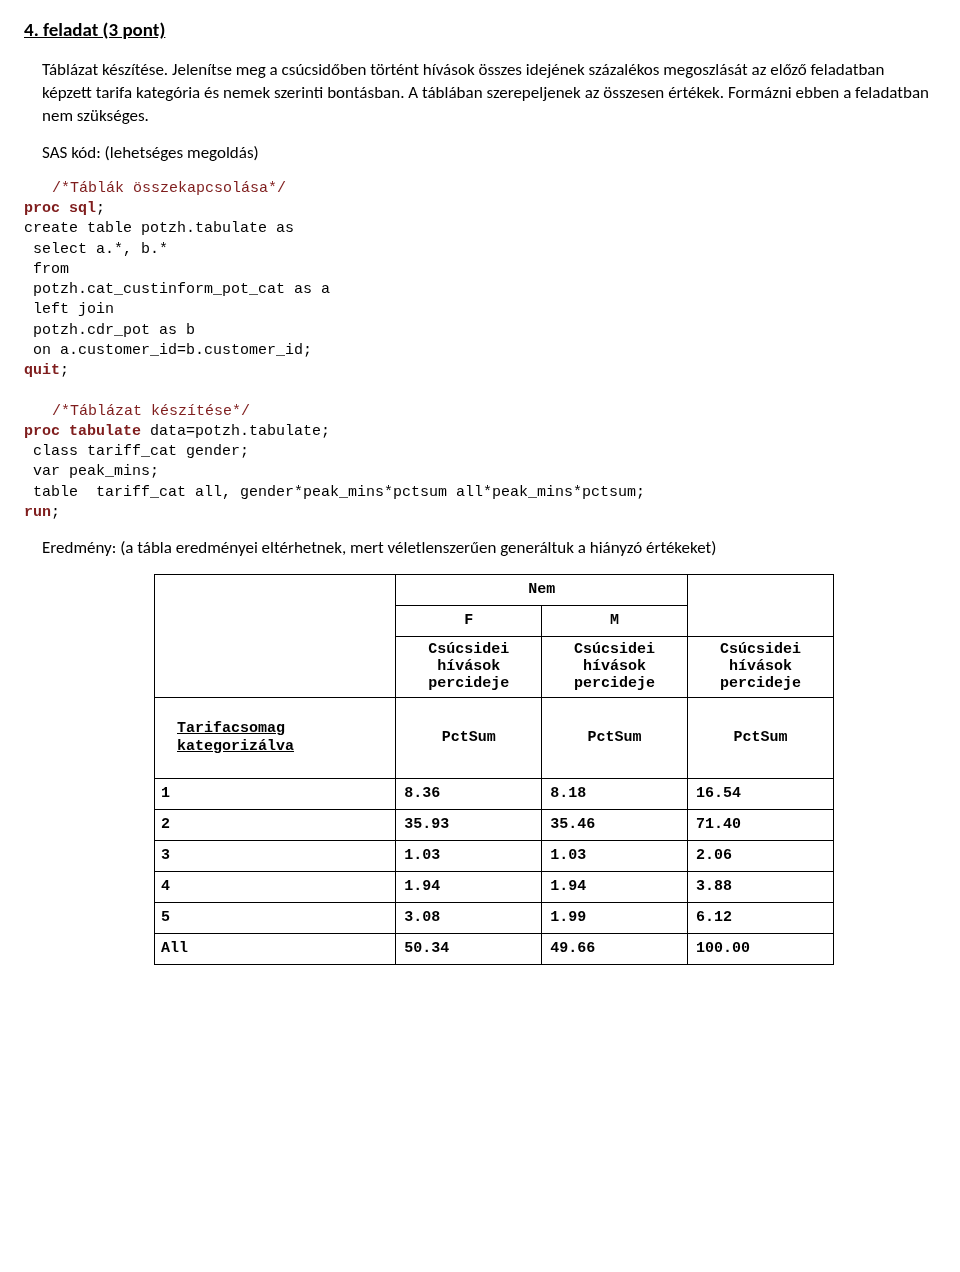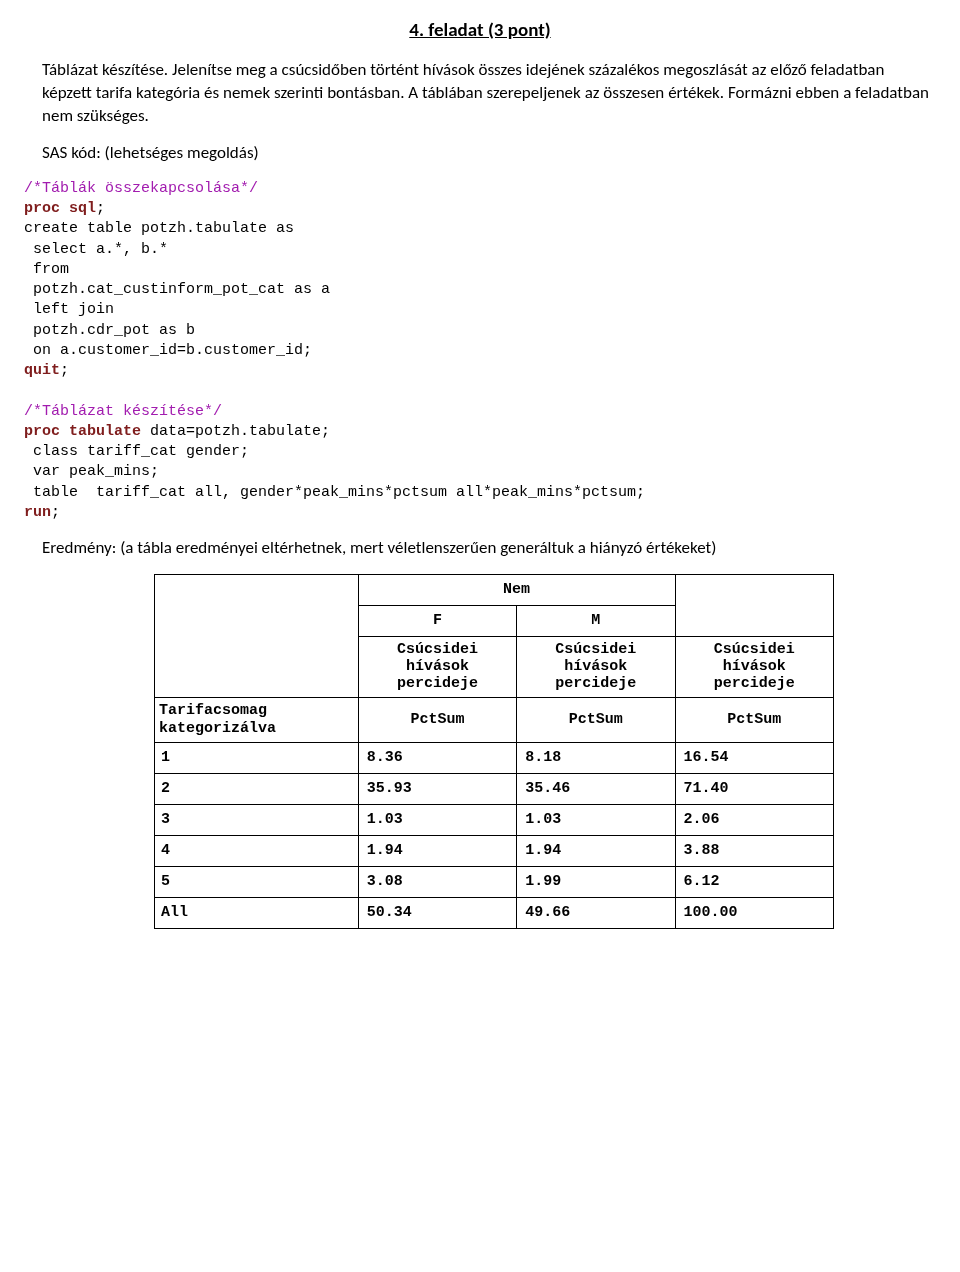--- a/index.html
+++ b/index.html
@@ -10,34 +10,33 @@
     margin: 0;
     padding: 18px 24px;
     width: 960px;
     box-sizing: border-box;
   }
   .heading {
     font-weight: bold;
     text-decoration: underline;
     font-size: 19px;
     margin: 0 0 18px 0;
-    text-align: center;
   }
   .para {
     margin: 0 0 14px 18px;
     line-height: 1.35;
   }
   .code-block {
     font-family: "Courier New", monospace;
     font-size: 15px;
     line-height: 1.35;
     white-space: pre;
     margin: 0 0 14px 0;
   }
-  .c-comment { color: #a21caf; }
+  .c-comment { color: #7f1d1d; margin-left: 28px; }
   .c-keyword { color: #7f1d1d; font-weight: bold; }
 
   .result-table-wrap {
     width: 680px;
     margin: 10px 0 0 130px;
   }
   table.sas {
     border-collapse: collapse;
     width: 100%;
     font-family: "Courier New", monospace;
@@ -51,22 +50,23 @@
     vertical-align: middle;
     height: 22px;
   }
   table.sas th { font-weight: bold; }
   table.sas .rowhead {
     text-align: left;
     padding-left: 6px;
   }
   table.sas .stub-top {
     text-align: left;
-    padding: 4px;
+    padding: 22px;
     line-height: 1.2;
+    text-decoration: underline;
   }
   table.sas .num {
     text-align: left;
     padding-right: 27px;
   }
   .multiline { line-height: 1.15; }
 </style>
 </head>
 <body>
 

